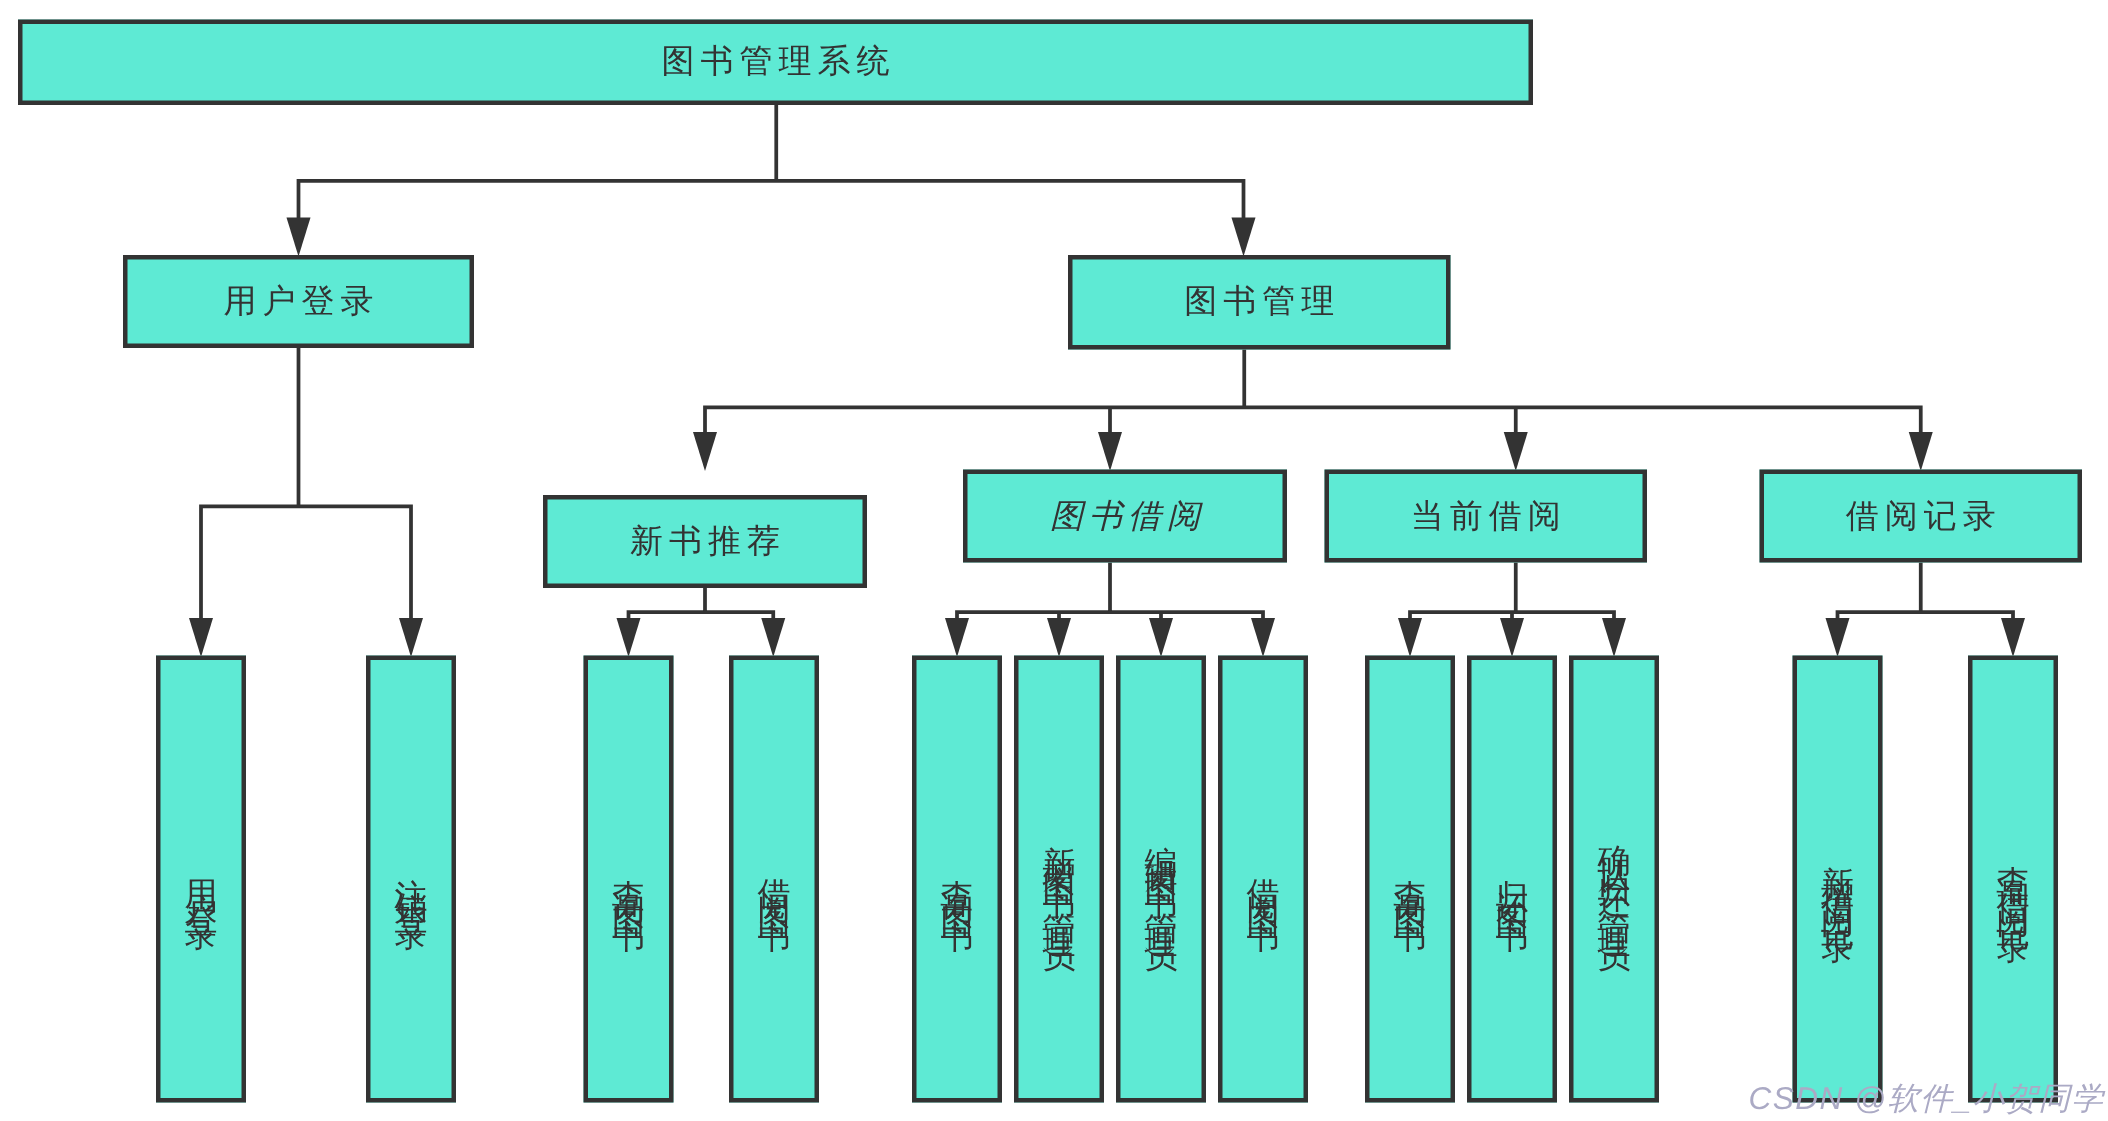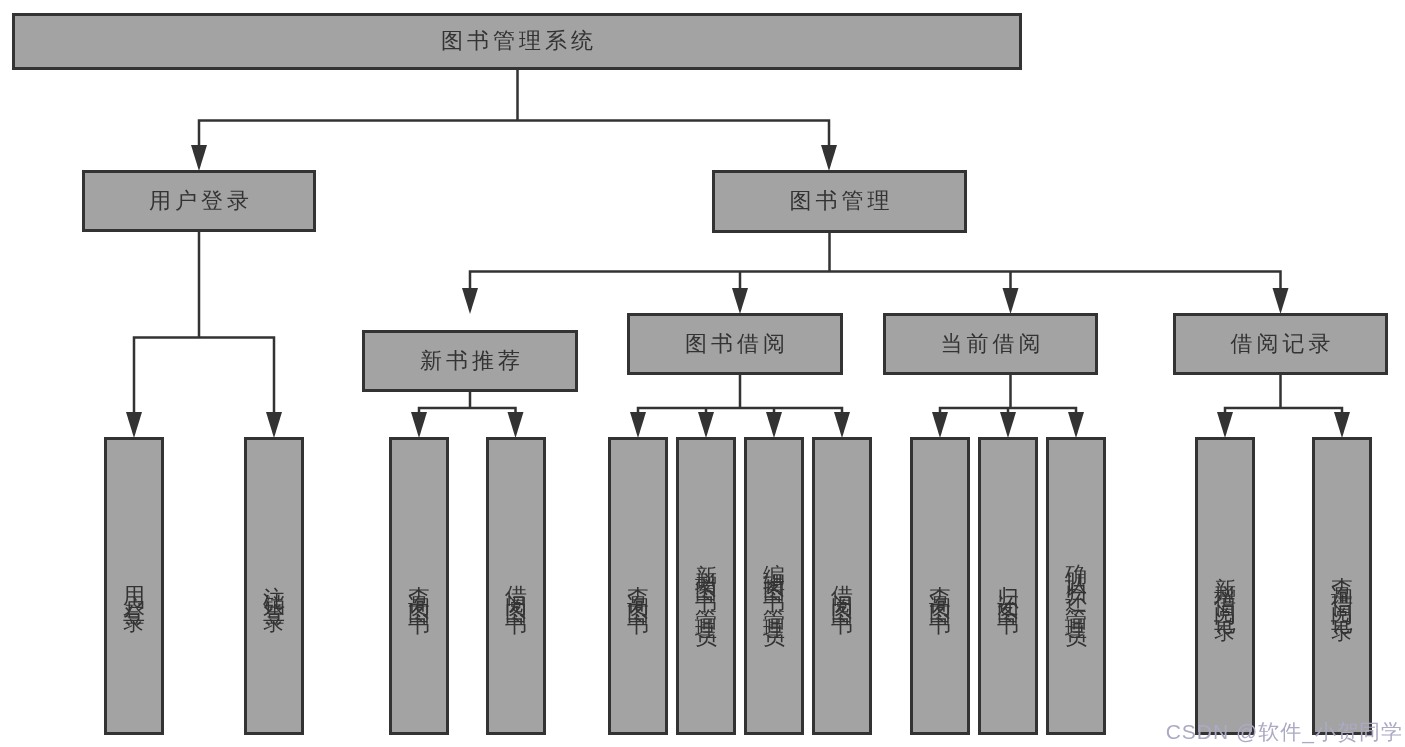--- a/index.html
+++ b/index.html
@@ -19,21 +19,21 @@
     position: absolute;
     left: 0;
     top: 0;
     z-index: 0;
     pointer-events: none;
   }
   .node {
     position: absolute;
     box-sizing: border-box;
     border: 3px solid #333333;
-    background: #a3a3a3;
+    background: #5eead4;
     display: flex;
     align-items: center;
     justify-content: center;
     z-index: 1;
   }
   .node .lbl {
     color: #333333;
     font-size: 22px;
     line-height: 1.2;
     white-space: nowrap;
@@ -51,20 +51,21 @@
   }
   .watermark {
     position: absolute;
     right: 2px;
     bottom: 1px;
     z-index: 5;
     color: #abaac5;
     font-size: 21px;
     letter-spacing: 1px;
     white-space: nowrap;
+    font-style: italic;
   }
 </style>
 <title>图书管理系统</title></head>
 <body>
 
 <div class="stage">
 
   <svg class="wires" width="1405" height="747" viewBox="0 0 1405 747">
     <g stroke="#333333" stroke-width="2.5" fill="none">
 
@@ -112,21 +113,21 @@
   <div class="node h" style="left:82px; top:170px; width:234px; height:62px;">
     <span class="lbl">用户登录</span>
   </div>
   <div class="node h" style="left:712px; top:170px; width:255px; height:63px;">
     <span class="lbl">图书管理</span>
   </div>
 
   <div class="node h" style="left:362px; top:313px; width:216px; height:62px;margin-top:17px;">
     <span class="lbl">新书推荐</span>
   </div>
-  <div class="node h" style="left:627px; top:313px; width:216px; height:62px;">
+  <div class="node h" style="left:642px; top:313px; width:216px; height:62px;font-style:italic;">
     <span class="lbl">图书借阅</span>
   </div>
   <div class="node h" style="left:883px; top:313px; width:215px; height:62px;">
     <span class="lbl">当前借阅</span>
   </div>
   <div class="node h" style="left:1173px; top:313px; width:215px; height:62px;">
     <span class="lbl">借阅记录</span>
   </div>
 
   <div class="node v" style="left:104px; top:437px; width:60px; height:298px;">

